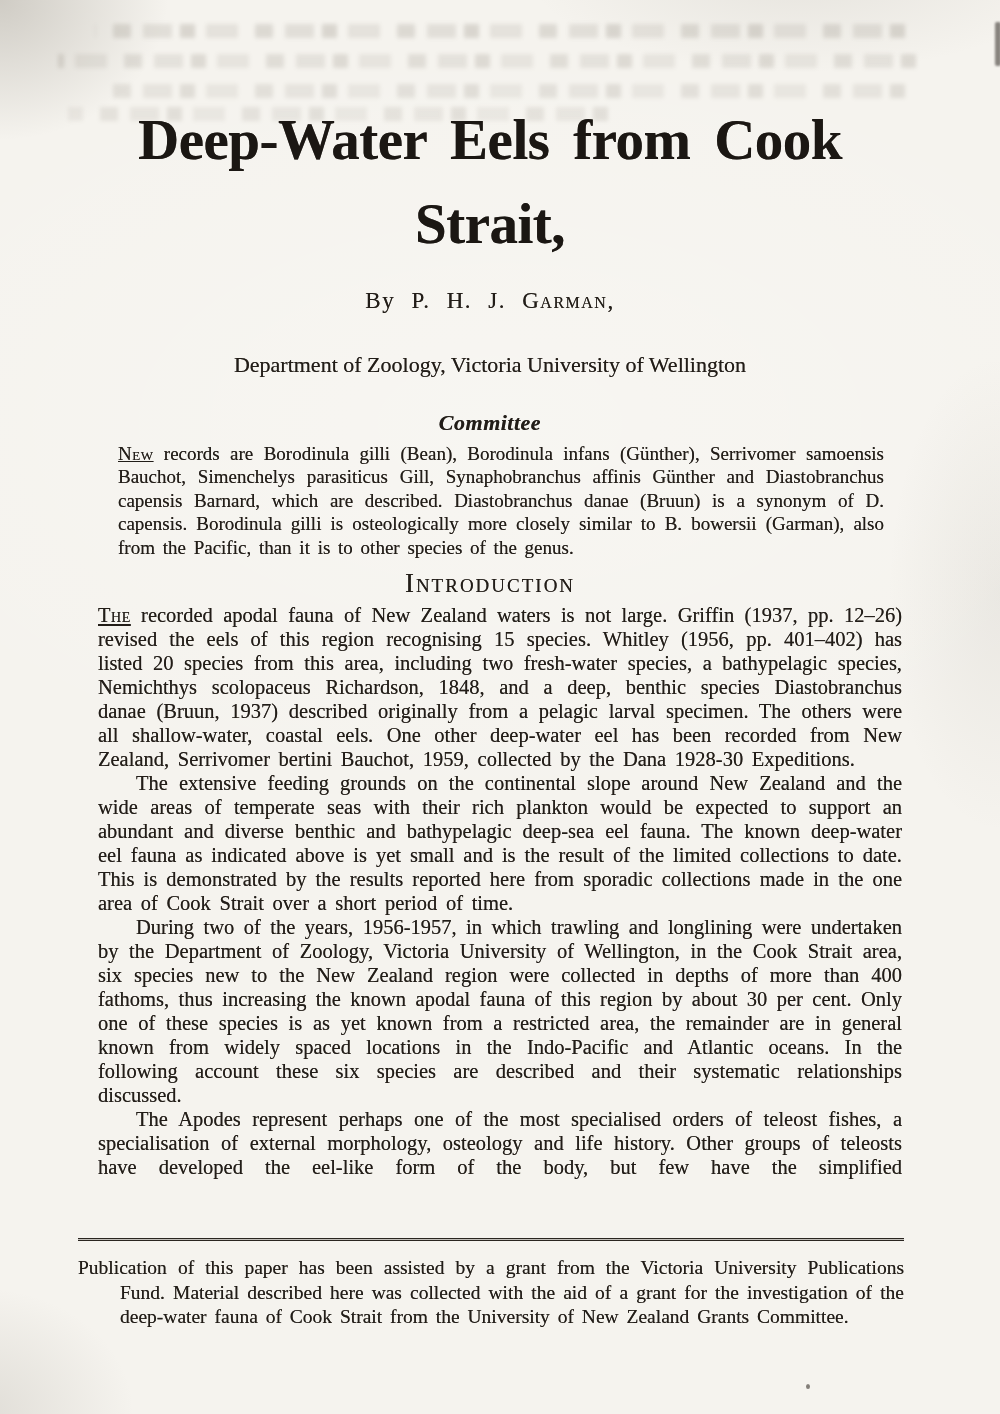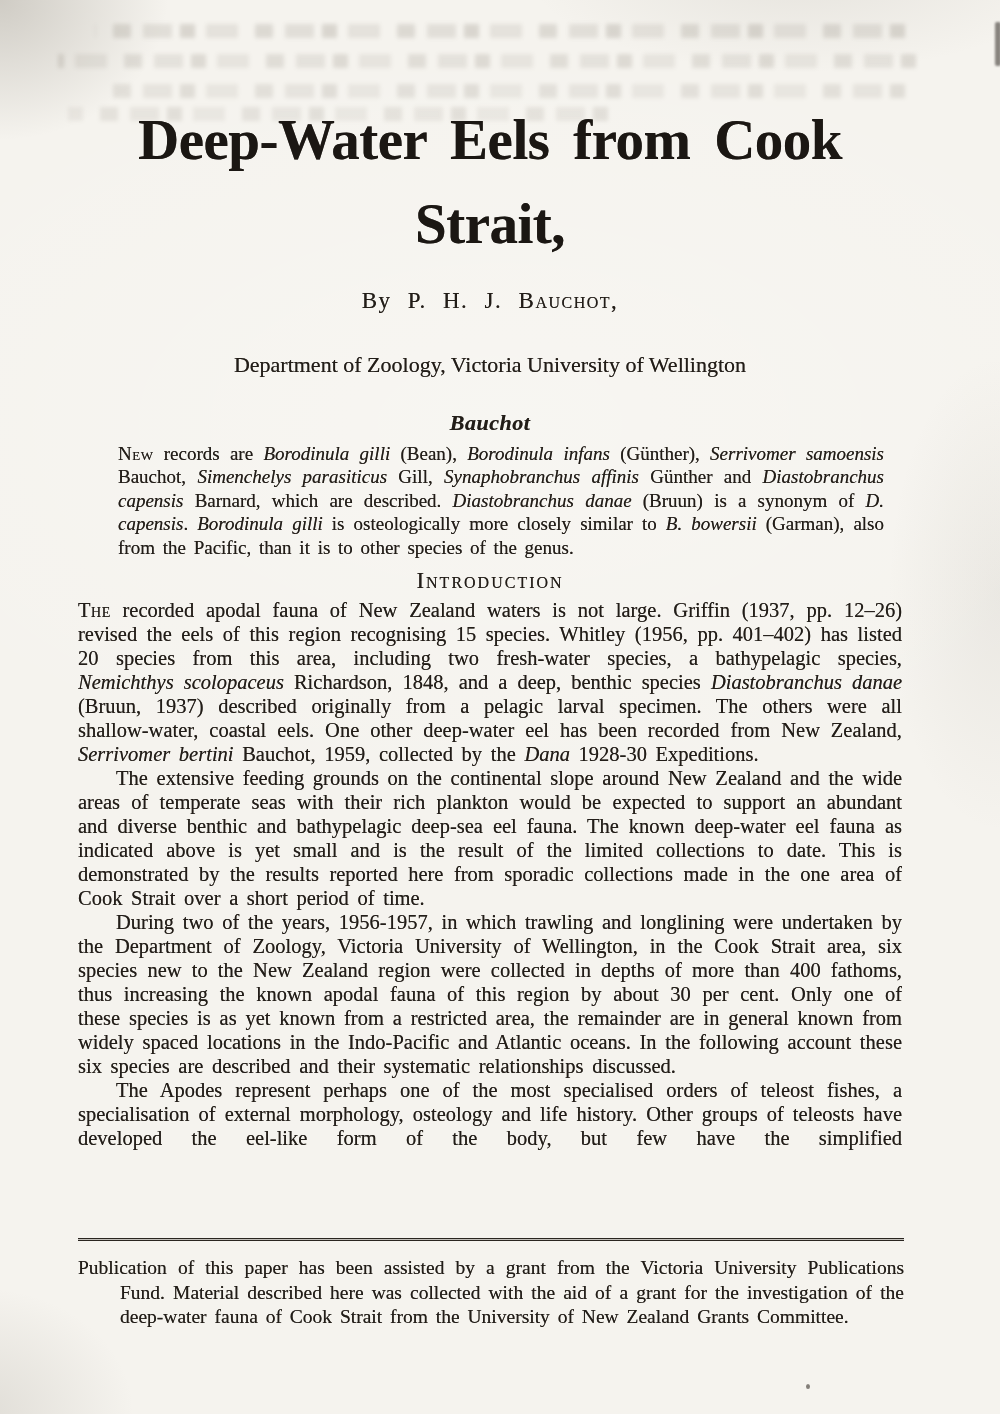--- a/index.html
+++ b/index.html
@@ -92,40 +92,41 @@
   .abstract-body {
     margin: 6px 18px 0 40px;
     font-size: 19px;
     line-height: 23.4px;
     text-align: justify;
     word-spacing: 3px;
   }
   .section-heading {
     margin-top: 9px;
     text-align: center;
-    font-size: 23px;
+    font-size: 27px;
     font-variant: small-caps;
     letter-spacing: 2px;
   }
   .intro-body {
     margin-top: 4px;
     height: 640px;
     overflow: hidden;
+    margin-left: 20px;
   }
   .body-para {
     margin: 0;
     font-size: 20.5px;
     line-height: 24px;
     text-align: justify;
     word-spacing: 3.5px;
   }
   .body-para.indent { text-indent: 38px; }
   .body-para.cont { text-align-last: justify; }
-  .i  { font-style: italic; }
-  .sc { font-variant: small-caps; letter-spacing: 0.5px; }
+  .i  { }
+  .sc { font-variant: small-caps; letter-spacing: 0.5px; text-decoration: underline; }
 
   .footnote-block {
     position: absolute; left: 78px; width: 826px; top: 1238px;
   }
   .footnote-rule {
     border: none; margin: 0;
     height: 3px;
     background: linear-gradient(180deg, #2a2520 0 1px, rgba(42,37,32,0.25) 1px 2px, #2a2520 2px 3px);
   }
   .footnote-text {
@@ -151,26 +152,26 @@
   <div class="speck-tr"></div>
   <div class="speck-dot"></div>
 
   <div class="content">
 
     <div class="title ink">
       <div>Deep-Water Eels from Cook Strait,</div>
     </div>
 
     <div class="byline ink">
-      <span>By </span><span class="author">P. H. J. Bauchot,</span>
+      <span>By </span><span class="author">P. H. J. Garman,</span>
     </div>
 
     <div class="affiliation ink">Department of Zoology, Victoria University of Wellington</div>
 
-    <div class="abstract-heading ink">Bauchot</div>
+    <div class="abstract-heading ink">Committee</div>
 
     <p class="abstract-body ink"><span class="sc">New</span><span> records are </span><span class="i">Borodinula gilli</span><span> (Bean), </span><span class="i">Borodinula infans</span><span> (Günther), </span><span class="i">Serrivomer samoensis</span><span> Bauchot, </span><span class="i">Simenchelys parasiticus</span><span> Gill, </span><span class="i">Synaphobranchus affinis</span><span> Günther and </span><span class="i">Diastobranchus capensis</span><span> Barnard, which are described. </span><span class="i">Diastobranchus danae</span><span> (Bruun) is a synonym of </span><span class="i">D. capensis</span><span>. </span><span class="i">Borodinula gilli</span><span> is osteologically more closely similar to </span><span class="i">B. bowersii</span><span> (Garman), also from the Pacific, than it is to other species of the genus.</span></p>
 
     <div class="section-heading ink">Introduction</div>
 
     <div class="intro-body ink">
         <p class="body-para"><span class="sc">The</span><span> recorded apodal fauna of New Zealand waters is not large.  Griffin (1937, pp. 12–26) revised the eels of this region recognising 15 species.  Whitley (1956, pp. 401–402) has listed 20 species from this area, including two fresh-water species, a bathypelagic species, </span><span class="i">Nemichthys scolopaceus</span><span> Richardson, 1848, and a deep, benthic species </span><span class="i">Diastobranchus danae</span><span> (Bruun, 1937) described originally from a pelagic larval specimen.  The others were all shallow-water, coastal eels.  One other deep-water eel has been recorded from New Zealand, </span><span class="i">Serrivomer bertini</span><span> Bauchot, 1959, collected by the </span><span class="i">Dana</span><span> 1928-30 Expeditions.</span></p>
         <p class="body-para indent"><span>The extensive feeding grounds on the continental slope around New Zealand and the wide areas of temperate seas with their rich plankton would be expected to support an abundant and diverse benthic and bathypelagic deep-sea eel fauna.  The known deep-water eel fauna as indicated above is yet small and is the result of the limited collections to date.  This is demonstrated by the results reported here from sporadic collections made in the one area of Cook Strait over a short period of time.</span></p>
         <p class="body-para indent"><span>During two of the years, 1956-1957, in which trawling and longlining were undertaken by the Department of Zoology, Victoria University of Wellington, in the Cook Strait area, six species new to the New Zealand region were collected in depths of more than 400 fathoms, thus increasing the known apodal fauna of this region by about 30 per cent.  Only one of these species is as yet known from a restricted area, the remainder are in general known from widely spaced locations in the Indo-Pacific and Atlantic oceans.  In the following account these six species are described and their systematic relationships discussed.</span></p>
         <p class="body-para indent cont"><span>The Apodes represent perhaps one of the most specialised orders of teleost fishes, a specialisation of external morphology, osteology and life history.  Other groups of teleosts have developed the eel-like form of the body, but few have the simplified</span></p>

